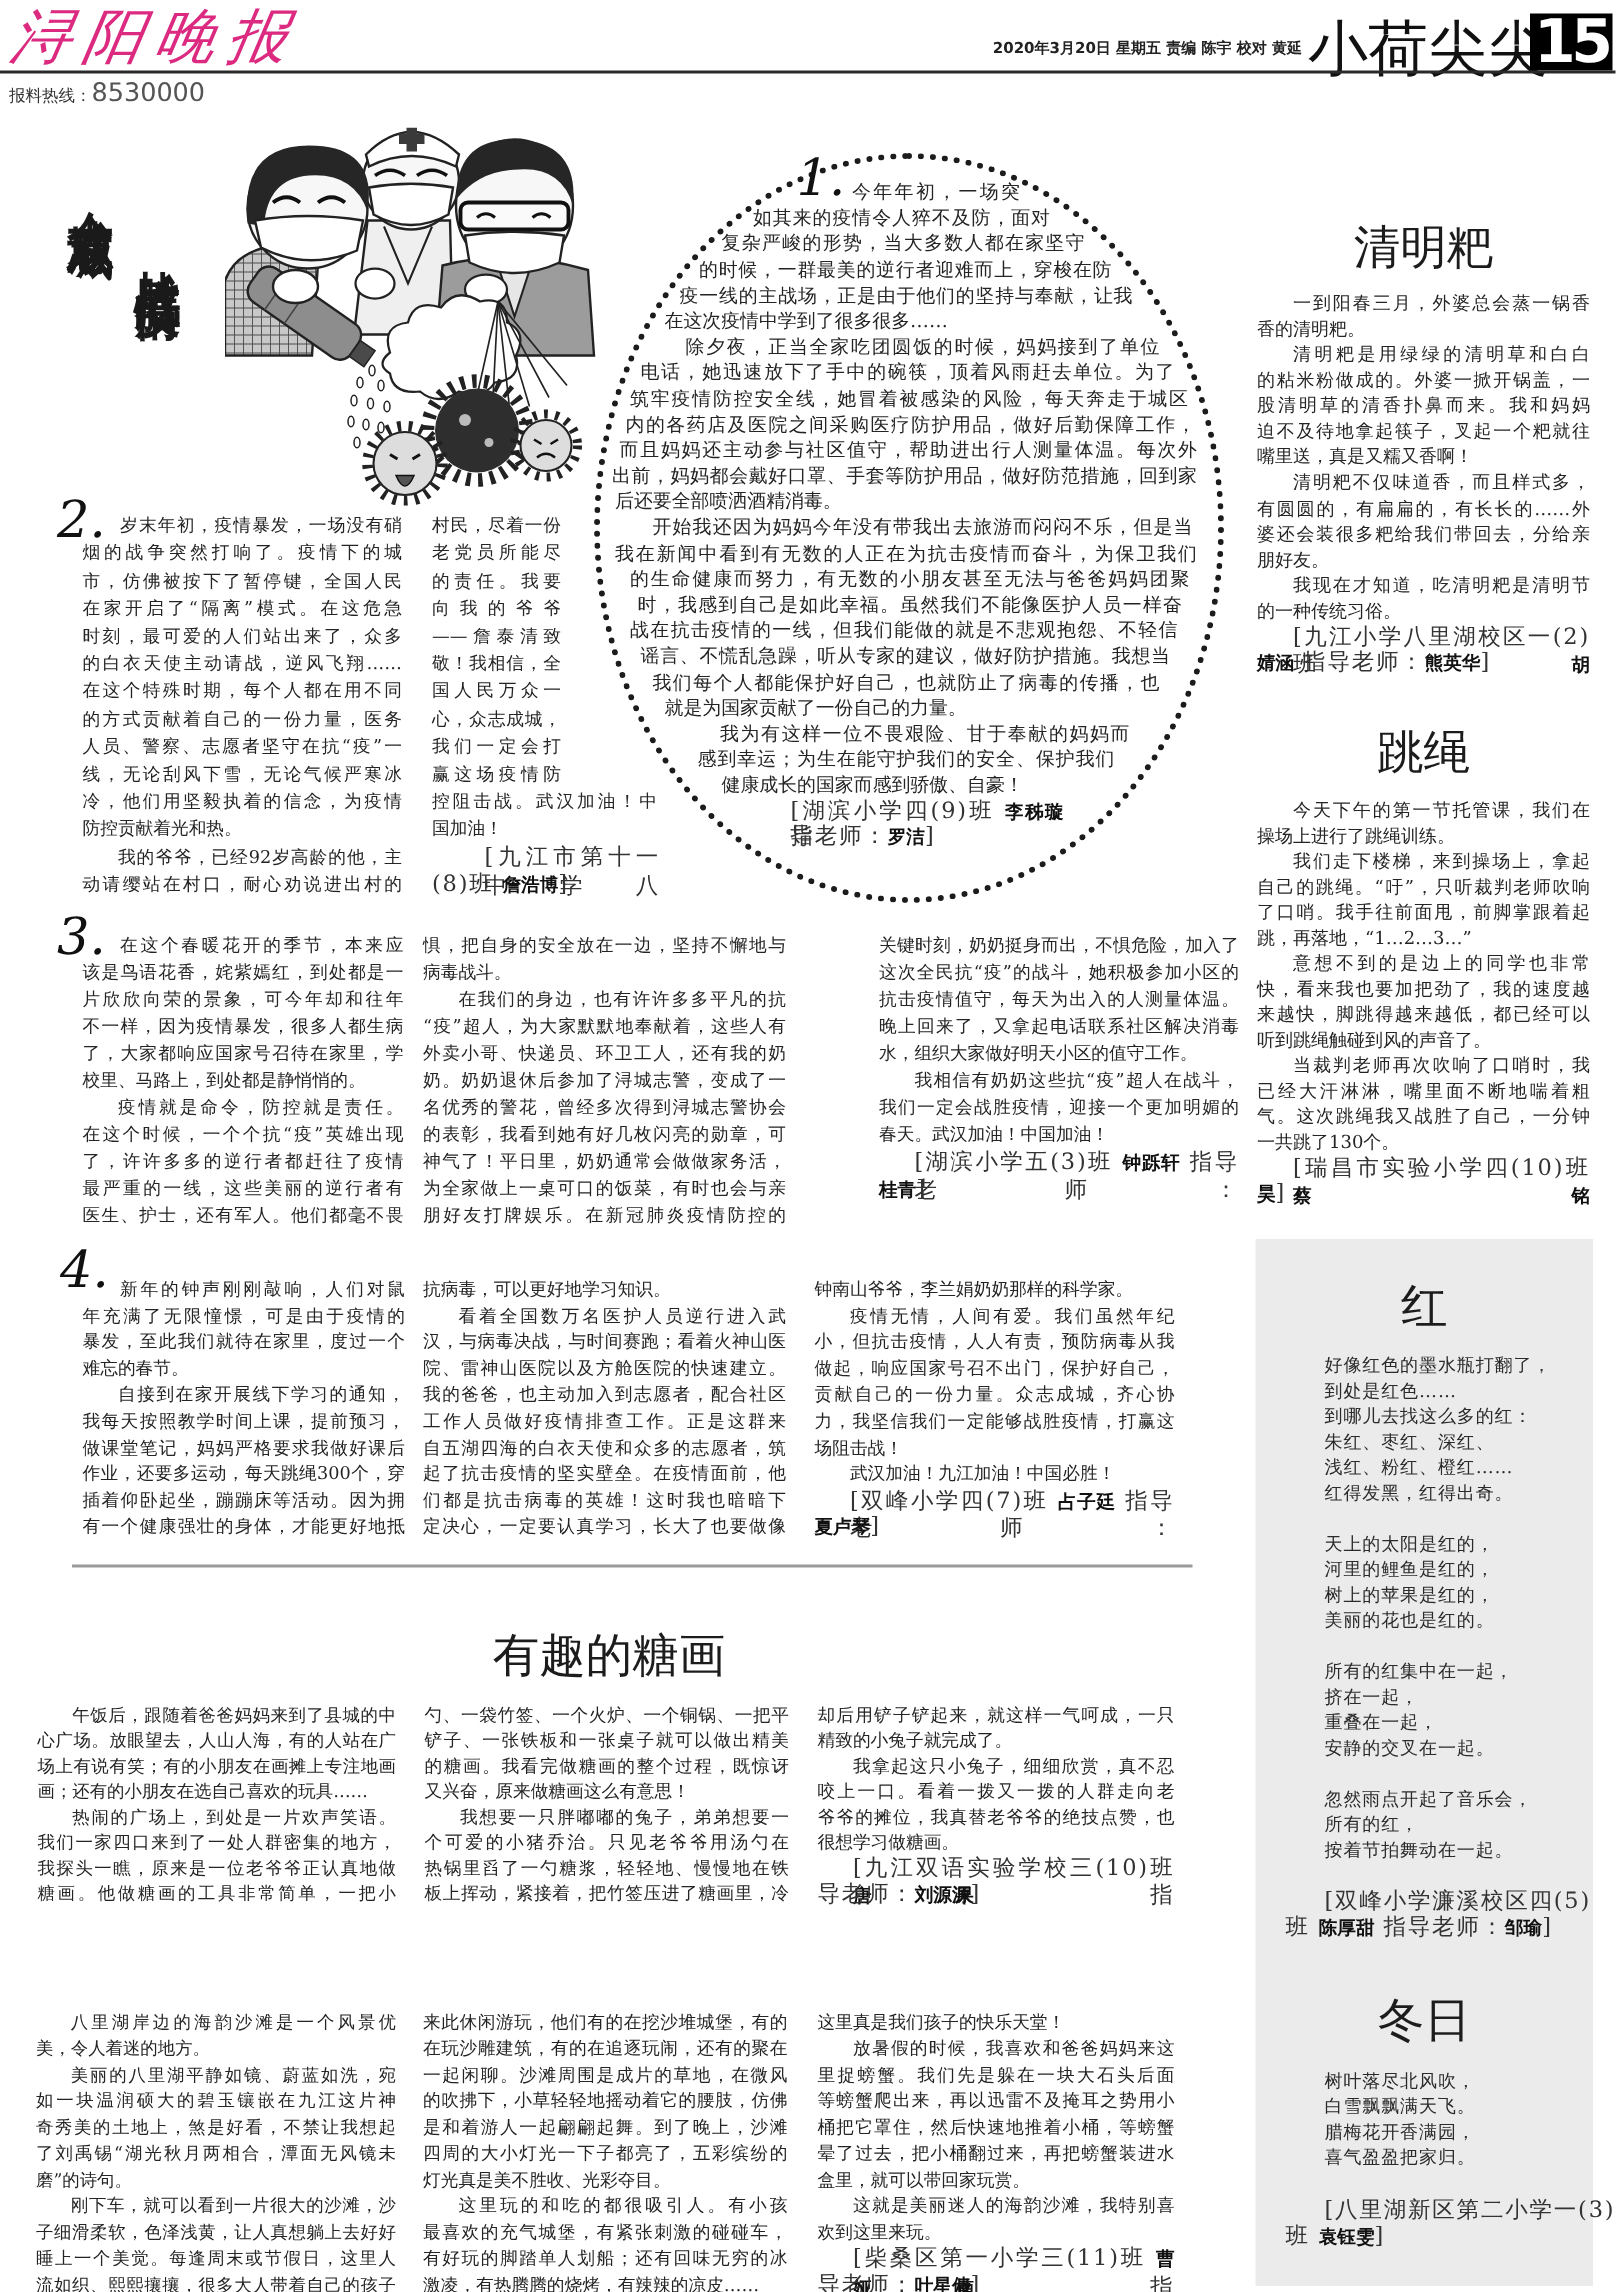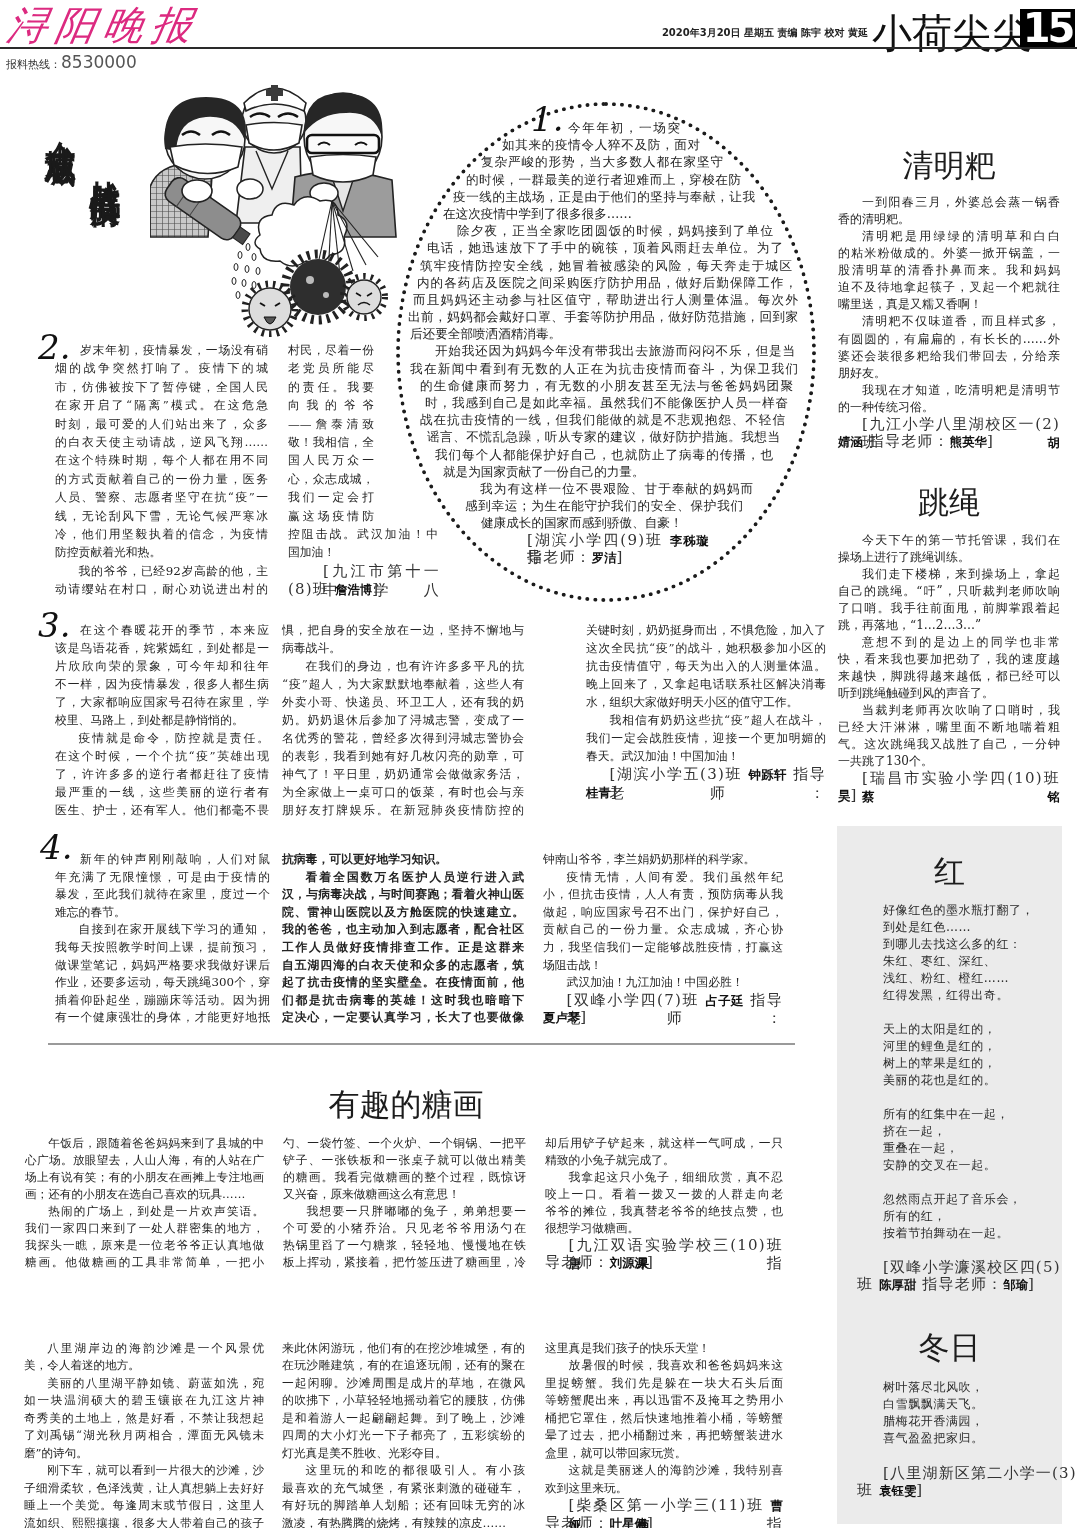--- a/index.html
+++ b/index.html
@@ -243,21 +243,21 @@
     <div class="l">年充满了无限憧憬，可是由于疫情的</div>
     <div class="l">暴发，至此我们就待在家里，度过一个</div>
     <div class="l e">难忘的春节。</div>
     <div class="l i">自接到在家开展线下学习的通知，</div>
     <div class="l">我每天按照教学时间上课，提前预习，</div>
     <div class="l">做课堂笔记，妈妈严格要求我做好课后</div>
     <div class="l">作业，还要多运动，每天跳绳300个，穿</div>
     <div class="l">插着仰卧起坐，蹦蹦床等活动。因为拥</div>
     <div class="l">有一个健康强壮的身体，才能更好地抵</div>
   </div>
-  <div class="col" style="left:282px;top:851px;width:242px;font-weight:bold;--lh:17.6px;">
+  <div class="col" style="left:282px;top:851px;width:242px;--lh:17.6px;">
     <div class="l e">抗病毒，可以更好地学习知识。</div>
     <div class="l i">看着全国数万名医护人员逆行进入武</div>
     <div class="l">汉，与病毒决战，与时间赛跑；看着火神山医</div>
     <div class="l">院、雷神山医院以及方舱医院的快速建立。</div>
     <div class="l">我的爸爸，也主动加入到志愿者，配合社区</div>
     <div class="l">工作人员做好疫情排查工作。正是这群来</div>
     <div class="l">自五湖四海的白衣天使和众多的志愿者，筑</div>
     <div class="l">起了抗击疫情的坚实壁垒。在疫情面前，他</div>
     <div class="l">们都是抗击病毒的英雄！这时我也暗暗下</div>
     <div class="l">定决心，一定要认真学习，长大了也要做像</div>

